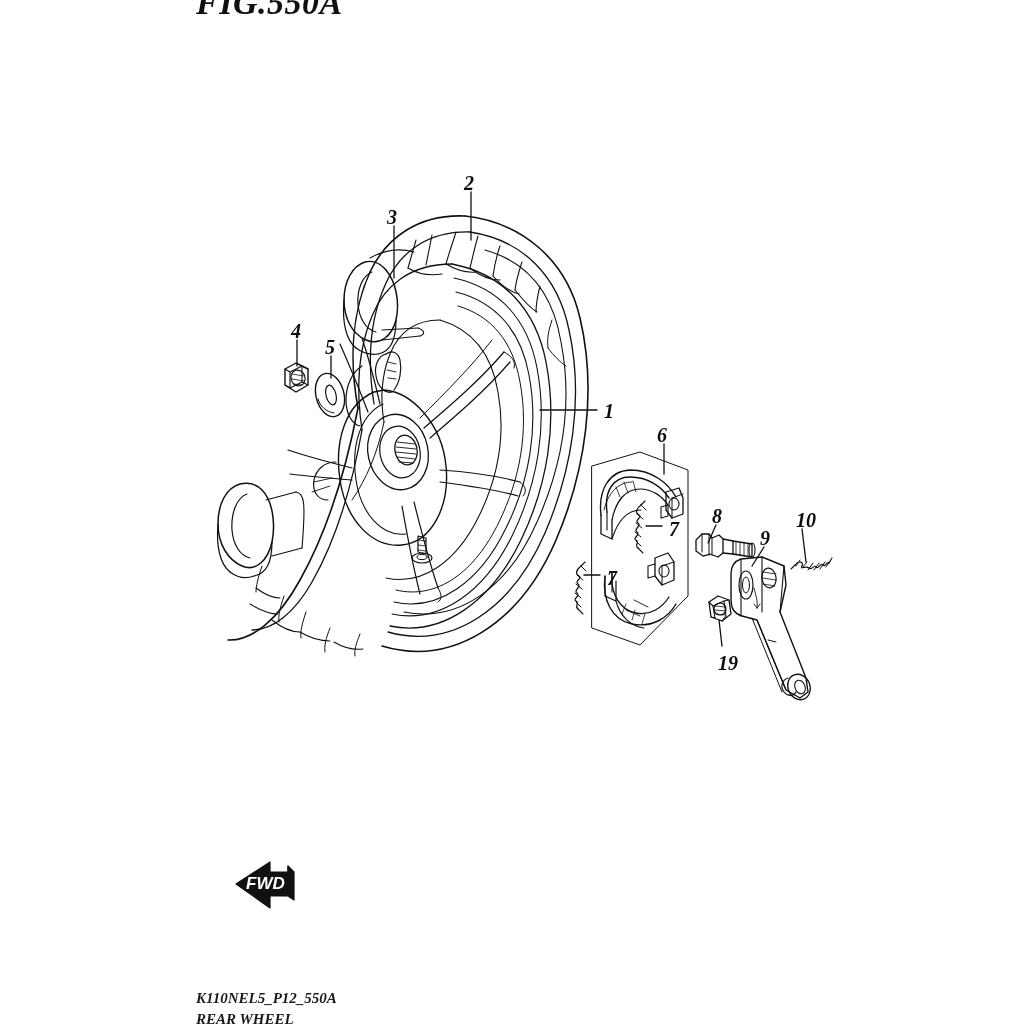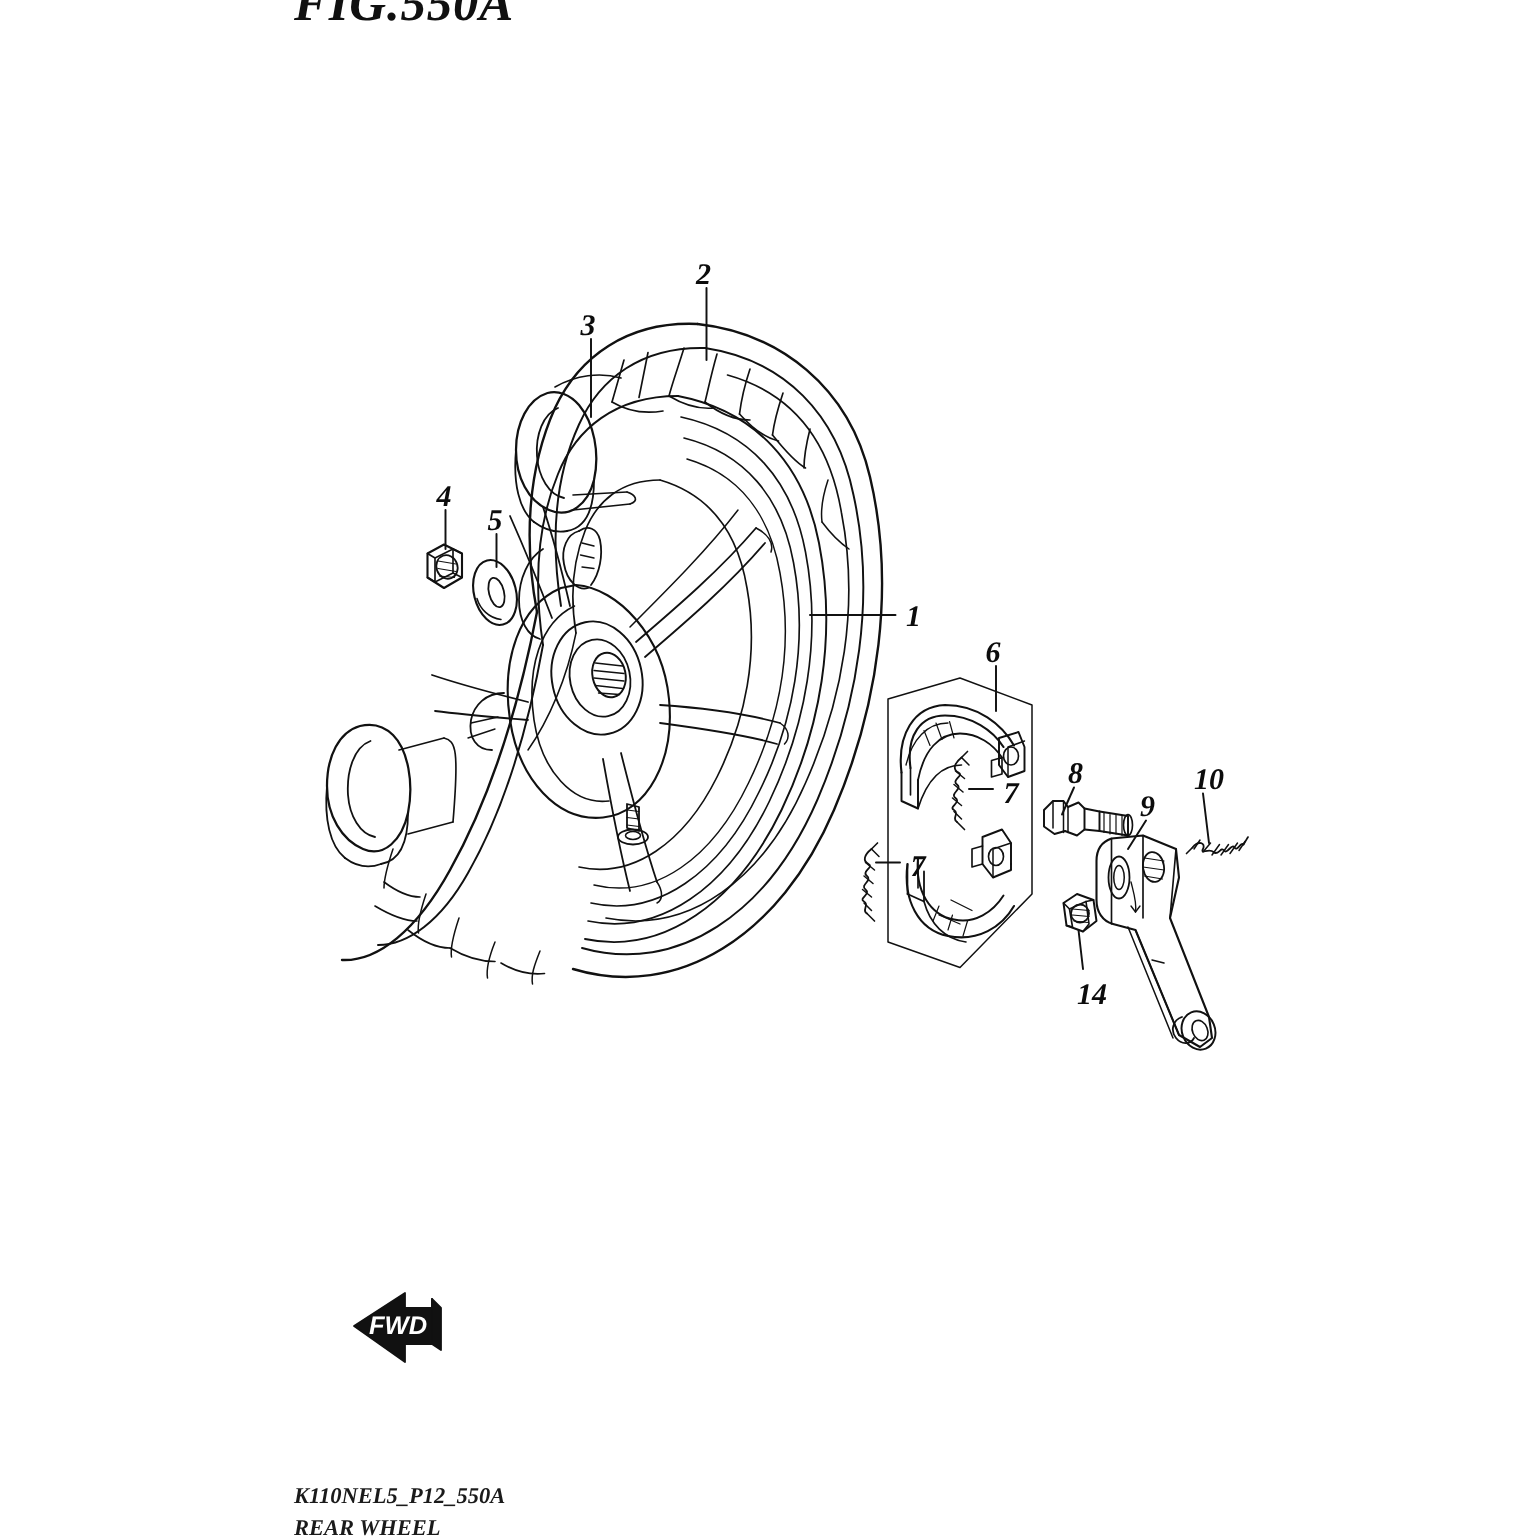--- a/index.html
+++ b/index.html
@@ -403,20 +403,20 @@
   <div class="callout" style="left:464px; top:172px;">2</div>
   <div class="callout" style="left:387px; top:206px;">3</div>
   <div class="callout" style="left:291px; top:320px;">4</div>
   <div class="callout" style="left:325px; top:336px;">5</div>
   <div class="callout" style="left:657px; top:424px;">6</div>
   <div class="callout" style="left:669px; top:518px;">7</div>
   <div class="callout" style="left:607px; top:567px;">7</div>
   <div class="callout" style="left:712px; top:505px;">8</div>
   <div class="callout" style="left:760px; top:527px;">9</div>
   <div class="callout" style="left:796px; top:509px;text-align:center;">10</div>
-  <div class="callout" style="left:718px; top:652px;">14</div>
+  <div class="callout" style="left:718px; top:652px;">19</div>
 
   <div class="footer-block">
     <div>K110NEL5_P12_550A</div>
     <div>REAR WHEEL</div>
   </div>
 
 </div>
 
 </body></html>

